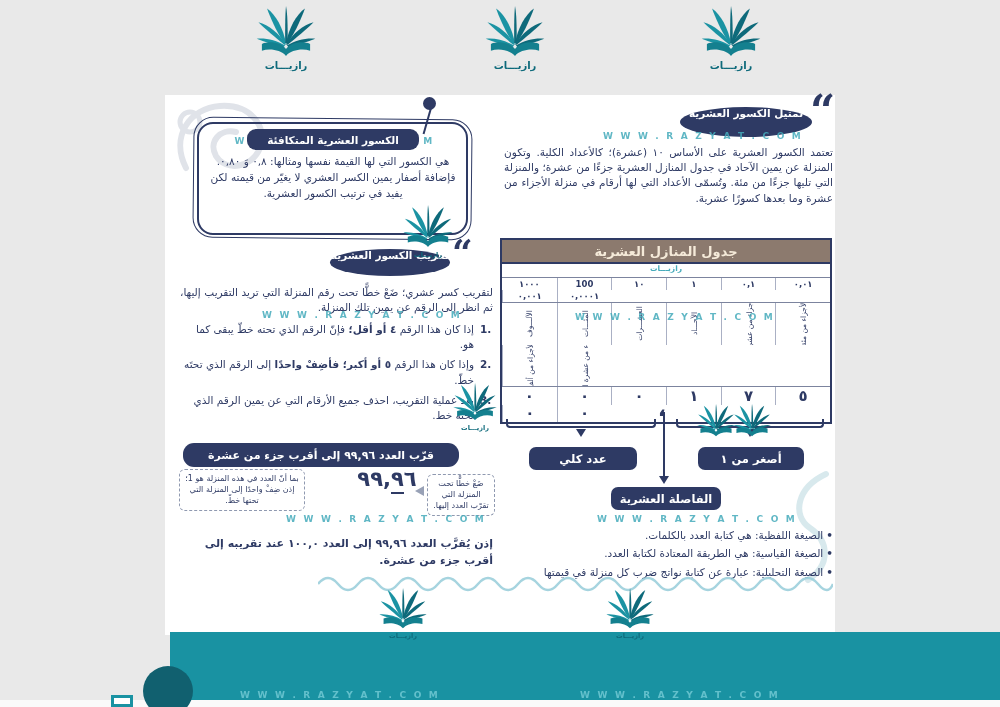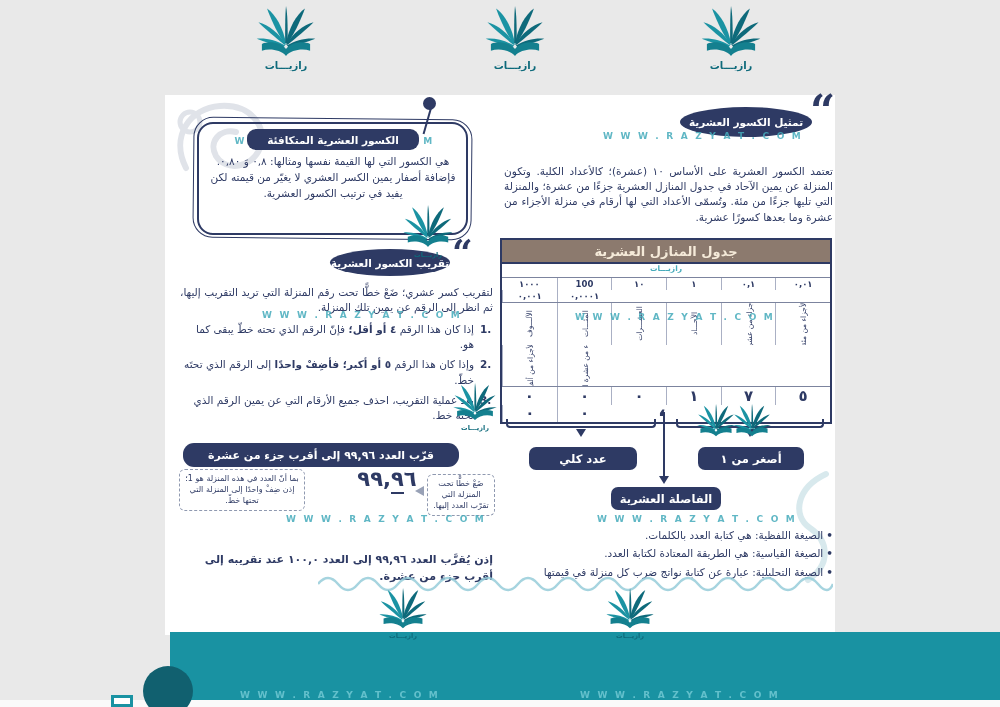--- a/index.html
+++ b/index.html
@@ -17,21 +17,21 @@
   .logo-svg{display:block;width:100%;height:auto}
   .logo-label{font-size:10px;font-weight:bold;color:#0e6a7b;white-space:nowrap}
   .logo-slot.sm .logo-label{font-size:6.5px}
 
   
   .wm{position:absolute;direction:ltr;color:#45abbb;font-size:9px;letter-spacing:2.2px;white-space:nowrap;text-align:center;z-index:4;opacity:.85;font-weight:bold}
   .wm.onbar{color:#6cc6d1;opacity:.9}
 
   
   .bubble{position:absolute;background:#2e3a64;color:#fff;font-weight:bold;font-size:10.5px;
-    display:flex;align-items:center;justify-content:center;border-radius:50%;white-space:nowrap;z-index:3}
+    display:flex;justify-content:center;border-radius:50%;white-space:nowrap;z-index:3}
   .quote{position:absolute;font-family:"DejaVu Serif",serif;font-weight:bold;color:#2e3a64;z-index:3;line-height:1}
   .pill{position:absolute;background:#2e3a64;color:#fff;font-weight:bold;font-size:11.5px;
     display:flex;align-items:center;justify-content:center;border-radius:7px;white-space:nowrap;z-index:3}
 
   
   .frame{position:absolute;left:197px;top:122px;width:271px;height:113px;border:2px solid #2e3a64;border-radius:16px;z-index:2}
   .frame::before{content:"";position:absolute;inset:-6px;border:1.5px solid #2e3a64;border-radius:20px;transform:rotate(.6deg)}
   .frame-title{position:absolute;left:247px;top:129px;width:172px;height:21px;border-radius:9px;font-size:10.5px}
   .frame-text{position:absolute;left:208px;top:154px;width:250px;font-size:10.5px;line-height:1.5;text-align:center;z-index:2}
   .pin-head{position:absolute;left:423px;top:97px;width:13px;height:13px;border-radius:50%;background:#2e3a64;z-index:4}
@@ -45,21 +45,21 @@
   .step b{font-weight:bold}
 
   
   .big-num{position:absolute;left:348px;top:467px;width:78px;text-align:center;direction:ltr;
     font-size:21px;font-weight:bold;letter-spacing:1px;z-index:3}
   .u-digit{border-bottom:2.5px solid #2e3a64;padding-bottom:1px}
   .dashed{position:absolute;border:1.5px dashed #8f99b0;border-radius:6px;font-size:8px;line-height:1.35;
     padding:4px 5px;text-align:center;background:#fff;z-index:3}
   .arrow-left{position:absolute;width:0;height:0;border-top:5px solid transparent;border-bottom:5px solid transparent;
     border-right:9px solid #98a1b6;z-index:3}
-  .conclusion{position:absolute;left:180px;top:552px;width:313px;font-size:11px;font-weight:bold;line-height:1.5;text-align:right;z-index:2}
+  .conclusion{position:absolute;left:180px;top:536px;width:313px;font-size:11px;font-weight:bold;line-height:1.5;text-align:right;z-index:2}
 
   
   .pt{position:absolute;left:500px;top:238px;width:332px;background:#fff;border:2px solid #2e3a64;z-index:2}
   .pt-title{height:24px;background:#8c7a6e;color:#f5ead9;font-weight:bold;font-size:13px;
     display:flex;align-items:center;justify-content:center;border-bottom:2px solid #2e3a64}
   .pt-wm{height:13px;font-size:7.5px;color:#45abbb;text-align:center;font-weight:bold}
   .pt-row{display:grid;grid-template-columns:repeat(6,1fr);direction:ltr}
   #pt-values{height:25px;border-top:1px solid #7c849e}
   #pt-values .pt-cell{font-size:8.5px;font-weight:bold}
   #pt-labels{height:84px;border-top:1px solid #7c849e}
@@ -157,21 +157,21 @@
 </div>
 
 <div class="card"></div>
 
 <div class="bubble" style="left:680px;top:107px;width:132px;height:30px">
   <span>تمثيل الكسور العشرية</span>
 </div>
 <div class="quote" style="left:810px;top:90px;font-size:44px">“</div>
 <div class="wm" style="left:598px;top:131px;width:210px">W W W . R A Z Y A T . C O M</div>
 
-<div class="para" style="left:504px;top:164px;width:329px">تعتمد الكسور العشرية على الأساس ١٠ (عشرة)؛ كالأعداد الكلية. وتكون المنزلة عن يمين الآحاد في جدول المنازل العشرية جزءًا من عشرة؛ والمنزلة التي تليها جزءًا من مئة. وتُسمّى الأعداد التي لها أرقام في منزلة الأجزاء من عشرة وما بعدها كسورًا عشرية.</div>
+<div class="para" style="left:504px;top:145px;width:329px">تعتمد الكسور العشرية على الأساس ١٠ (عشرة)؛ كالأعداد الكلية. وتكون المنزلة عن يمين الآحاد في جدول المنازل العشرية جزءًا من عشرة؛ والمنزلة التي تليها جزءًا من مئة. وتُسمّى الأعداد التي لها أرقام في منزلة الأجزاء من عشرة وما بعدها كسورًا عشرية.</div>
 
 <div class="pt">
   <div class="pt-title">جدول المنازل العشرية</div>
   <div class="pt-wm">رازيـــات</div>
   <div class="pt-row" id="pt-values">
       <div class="pt-cell">
         <span>١٠٠٠</span>
       </div>
       <div class="pt-cell">
         <span>100</span>

